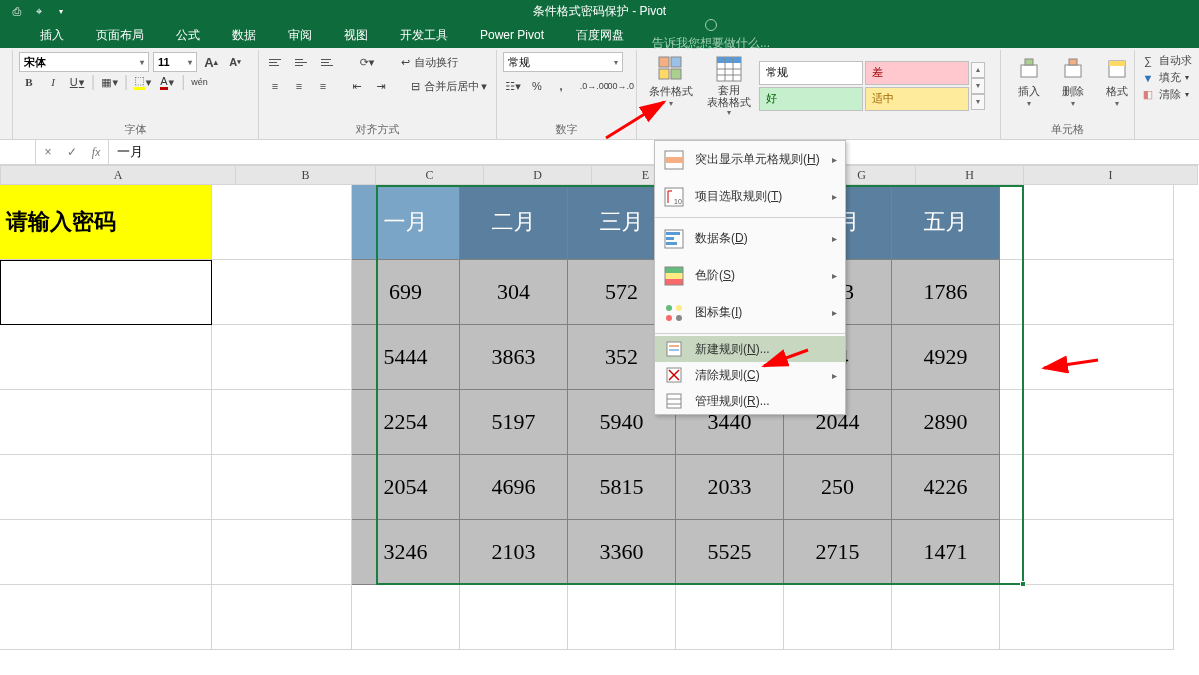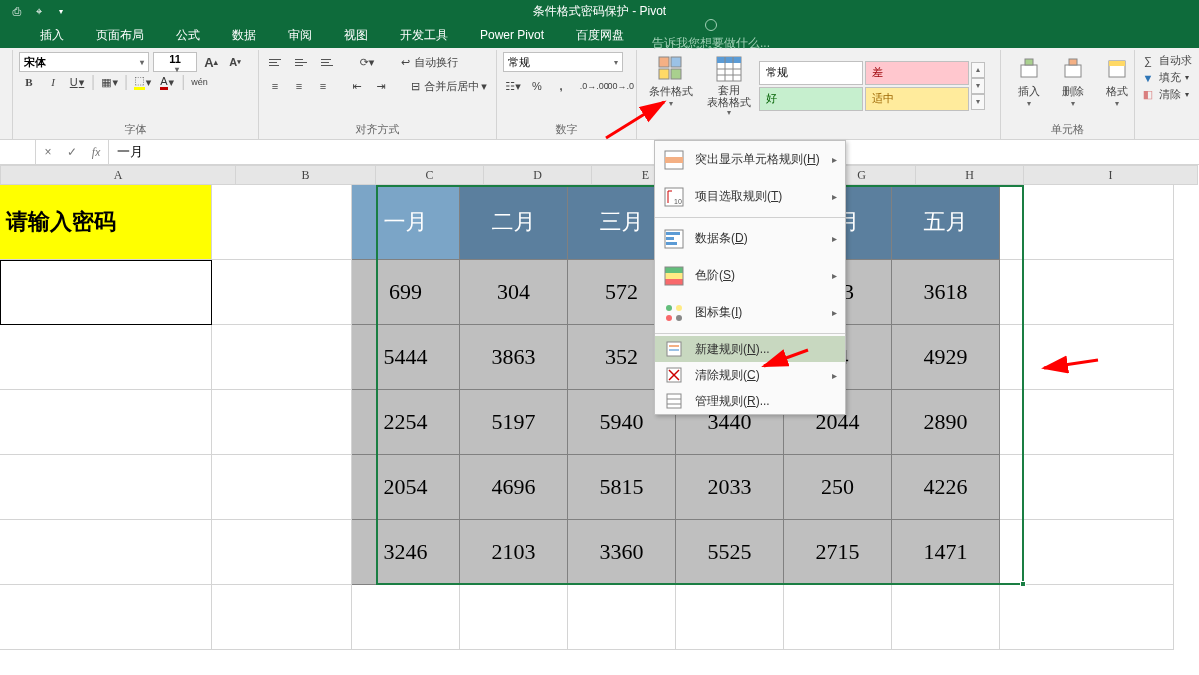--- a/index.html
+++ b/index.html
@@ -124,21 +124,21 @@
       <div class="ribbon-group-label"></div>
   </div>
 
   <div class="ribbon-group" style="width:246px;">
     <div>
       <div class="ribbon-row" style="font-weight:bold;">
         <div class="combo" style="width:130px;">
             <span>宋体</span>
             <span class="tri">▾</span>
           </div>
-        <div class="combo" style="width:44px;flex-direction:column;">
+        <div class="combo" style="width:44px;">
             <span>11</span>
             <span class="tri">▾</span>
           </div>
         <span class="rb-btn" style="font-size:13px;">A<sup style="font-size:8px;">▴</sup></span>
         <span class="rb-btn" style="font-size:11px;">A<sup style="font-size:7px;">▾</sup></span>
       </div>
       <div class="ribbon-row">
         <span class="rb-btn bold">B</span>
         <span class="rb-btn italic">I</span>
         <span class="rb-btn under">
@@ -372,21 +372,21 @@
         <div class="cell col-i"></div>
       </div>
       <div class="cells-container">
         <div class="cell col-a" style="border: 1.5px solid rgb(0, 0, 0);"></div>
         <div class="cell col-b"></div>
         <div class="cell col-data data-fill">699</div>
         <div class="cell col-data data-fill">304</div>
         <div class="cell col-data data-fill">572</div>
         <div class="cell col-data data-fill"></div>
         <div class="cell col-data data-fill">623</div>
-        <div class="cell col-data data-fill">3618</div>
+        <div class="cell col-data data-fill">1786</div>
         <div class="cell col-i"></div>
       </div>
       <div class="cells-container">
         <div class="cell col-a"></div>
         <div class="cell col-b"></div>
         <div class="cell col-data data-fill">5444</div>
         <div class="cell col-data data-fill">3863</div>
         <div class="cell col-data data-fill">352</div>
         <div class="cell col-data data-fill"></div>
         <div class="cell col-data data-fill">44</div>

